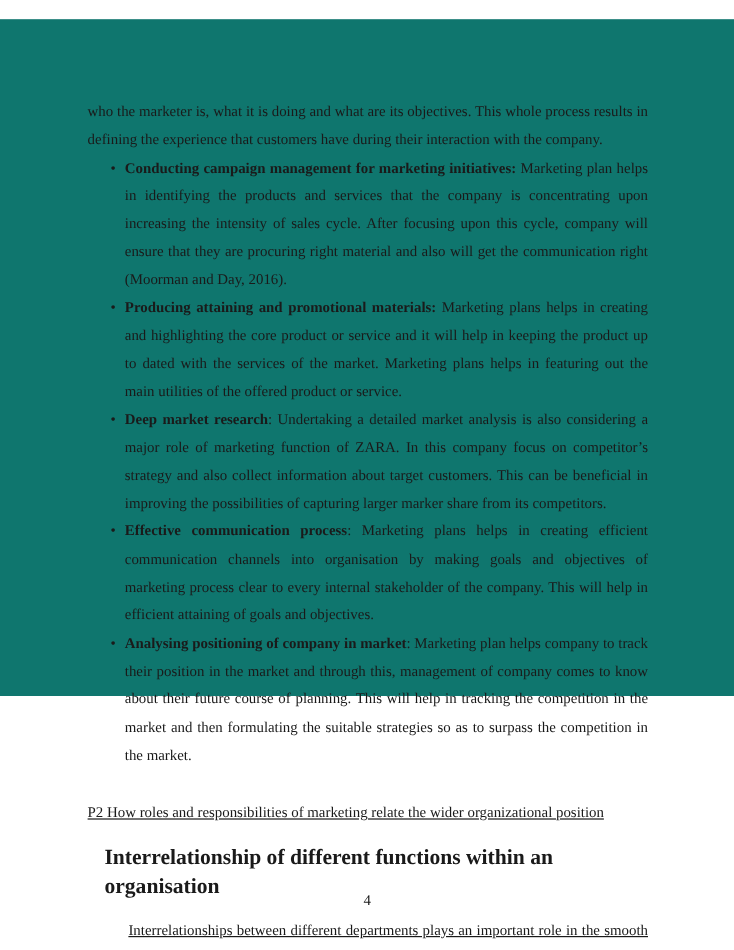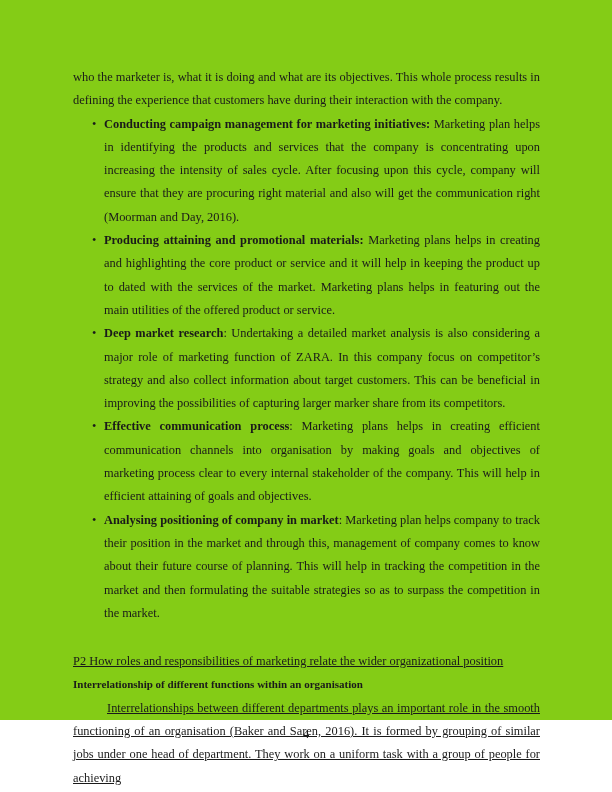--- a/index.html
+++ b/index.html
@@ -10,24 +10,24 @@
   body {
     width: 612px;
     height: 792px;
     position: relative;
     font-family: "Liberation Serif", "DejaVu Serif", serif;
     color: #1a1a1a;
     overflow: hidden;
   }
   .page {
     position: absolute;
-    left: 0; top: 0;
+    left: 0; top: 16px;
     width: 612px;
-    height: 720px;
-    background: #84cc16;
+    height: 564px;
+    background: #0f766e;
   }
   .content {
     position: absolute;
     left: 73px;
     top: 66px;
     width: 467px;
   }
   .para {
     font-size: 12.4px;
     line-height: 23.3px;
@@ -66,24 +66,24 @@
     font-weight: bold;
   }
   .heading-underline {
     font-size: 12.4px;
     line-height: 23.3px;
     text-decoration: underline;
     margin: 0;
     text-align: left;
   }
   .heading-bold {
-    font-size: 11px;
+    font-size: 18px;
     line-height: 23.3px;
     font-weight: bold;
-    margin: 0;
+    margin: 14px;
     text-align: left;
   }
   .spacer-block {
     height: 25px;
   }
   .page-number {
     position: absolute;
     left: 0;
     top: 726px;
     width: 612px;

